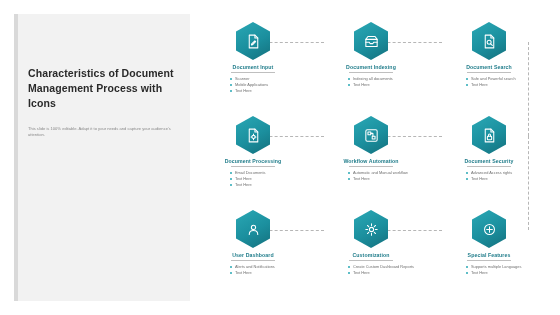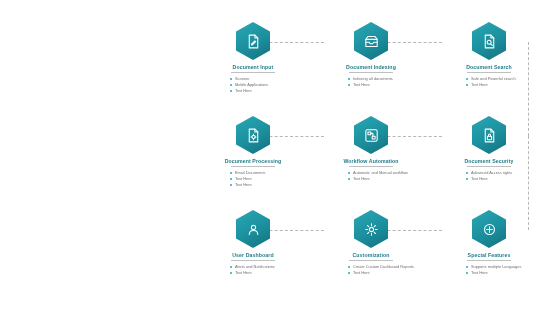--- a/index.html
+++ b/index.html
@@ -67,20 +67,25 @@
   
   .dash{position:absolute;border:0;border-style:dashed;border-color:#b6b6b6;}
   .dash-h{border-top-width:1px;height:0;}
   .dash-v{border-left-width:1px;width:0;}
 </style>
 </head>
 <body>
 
 <div class="slide">
 
+  <div class="title-panel">
+    <div class="title-accent"></div>
+    <div class="title-text">Characteristics of Document Management Process with Icons</div>
+    <div class="title-note">This slide is 100% editable. Adapt it to your needs and capture your audience's attention.</div>
+  </div>
 
   <div class="grid">
 
     <div class="dash dash-h" style="left:56px;top:24px;width:70px;"></div>
     <div class="dash dash-h" style="left:174px;top:24px;width:70px;"></div>
     <div class="dash dash-v" style="left:330px;top:24px;height:94px;"></div>
     <div class="dash dash-h" style="left:56px;top:118px;width:70px;"></div>
     <div class="dash dash-h" style="left:174px;top:118px;width:70px;"></div>
     <div class="dash dash-v" style="left:330px;top:118px;height:94px;"></div>
     <div class="dash dash-h" style="left:56px;top:212px;width:70px;"></div>

